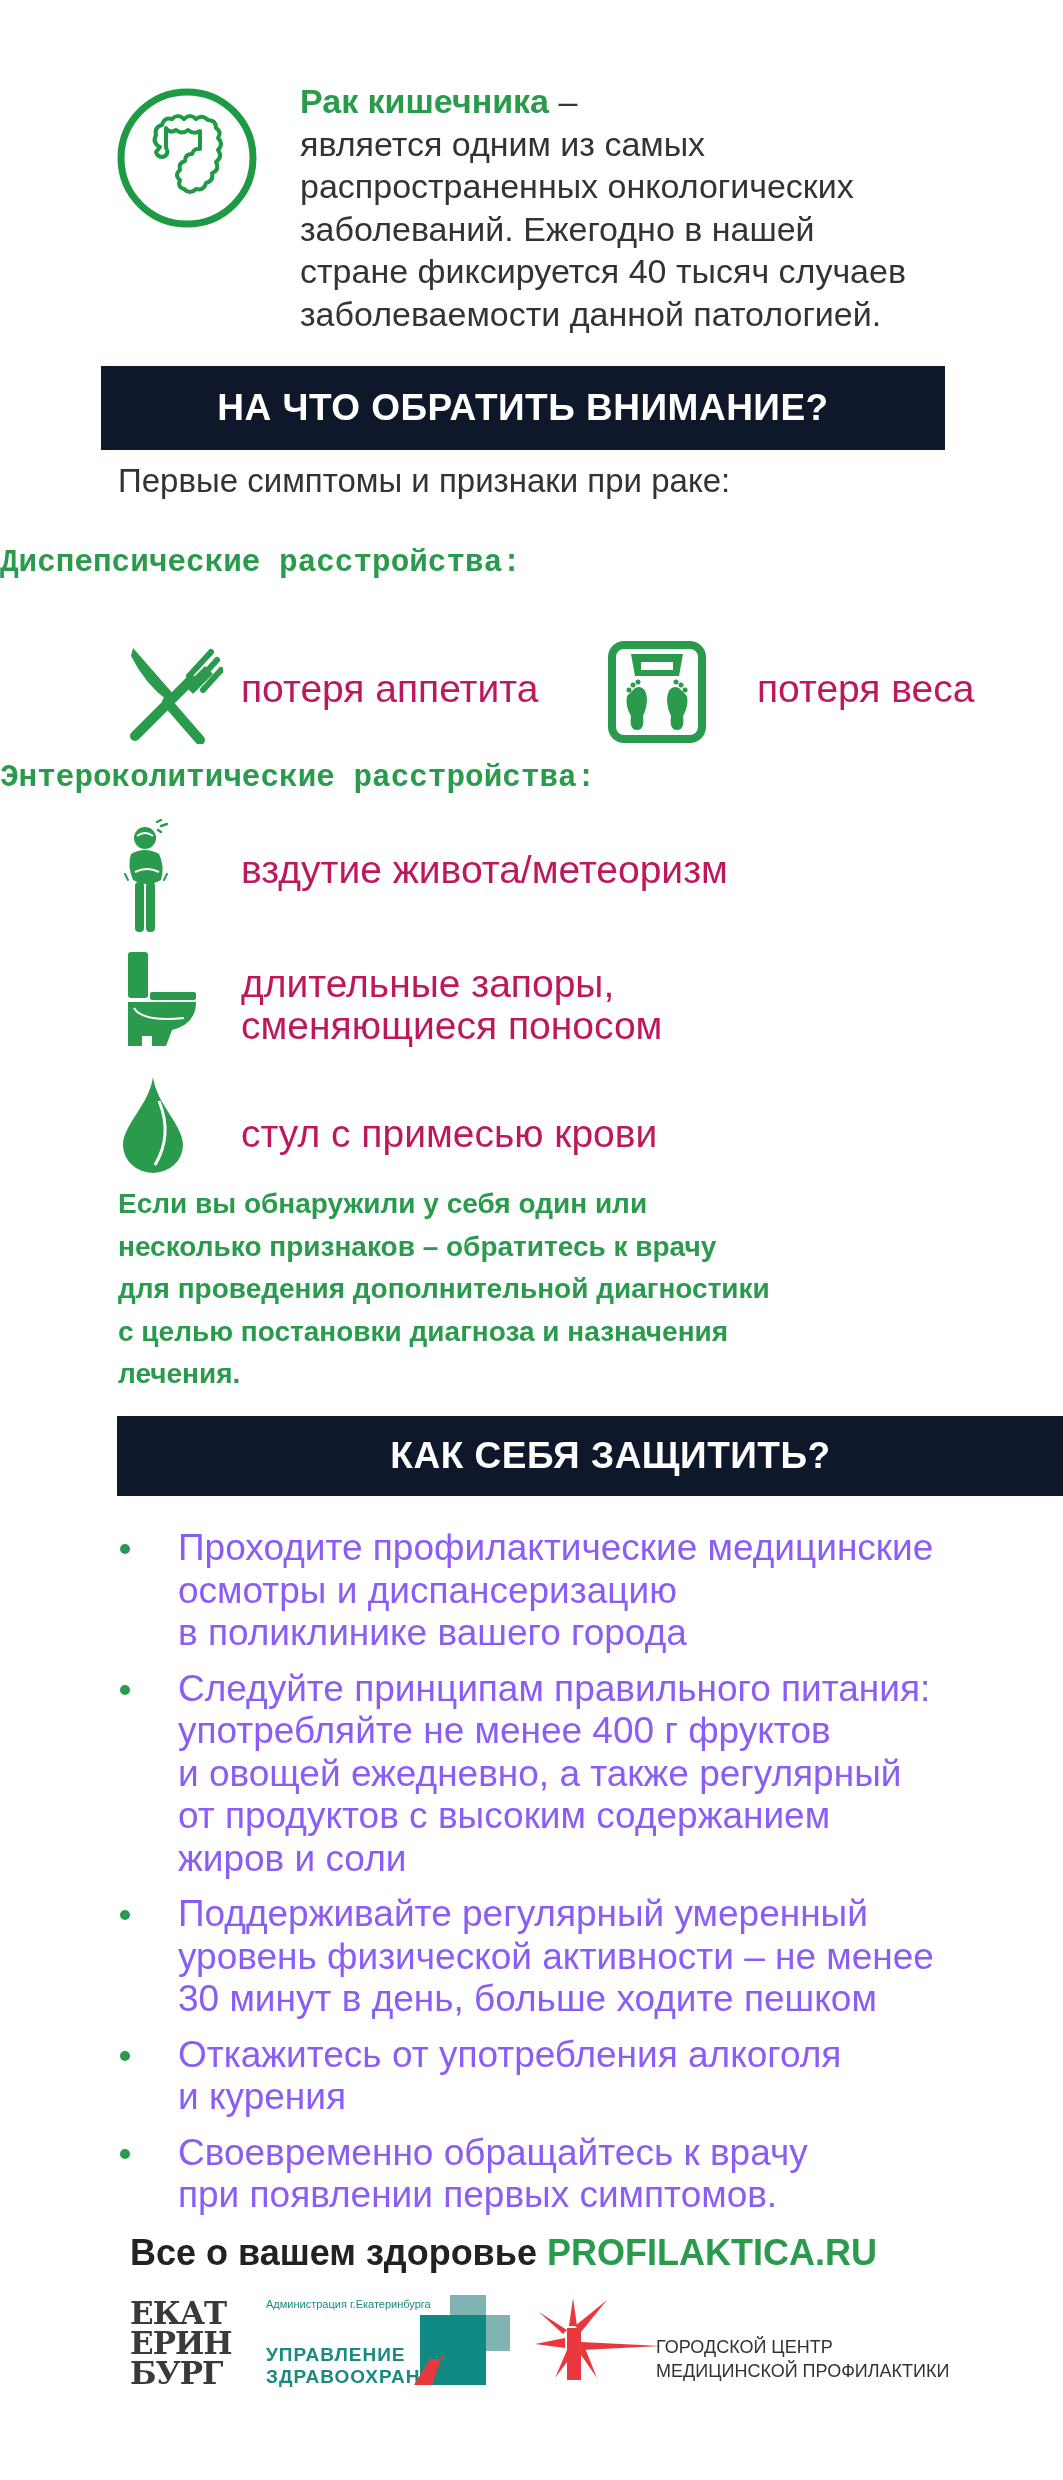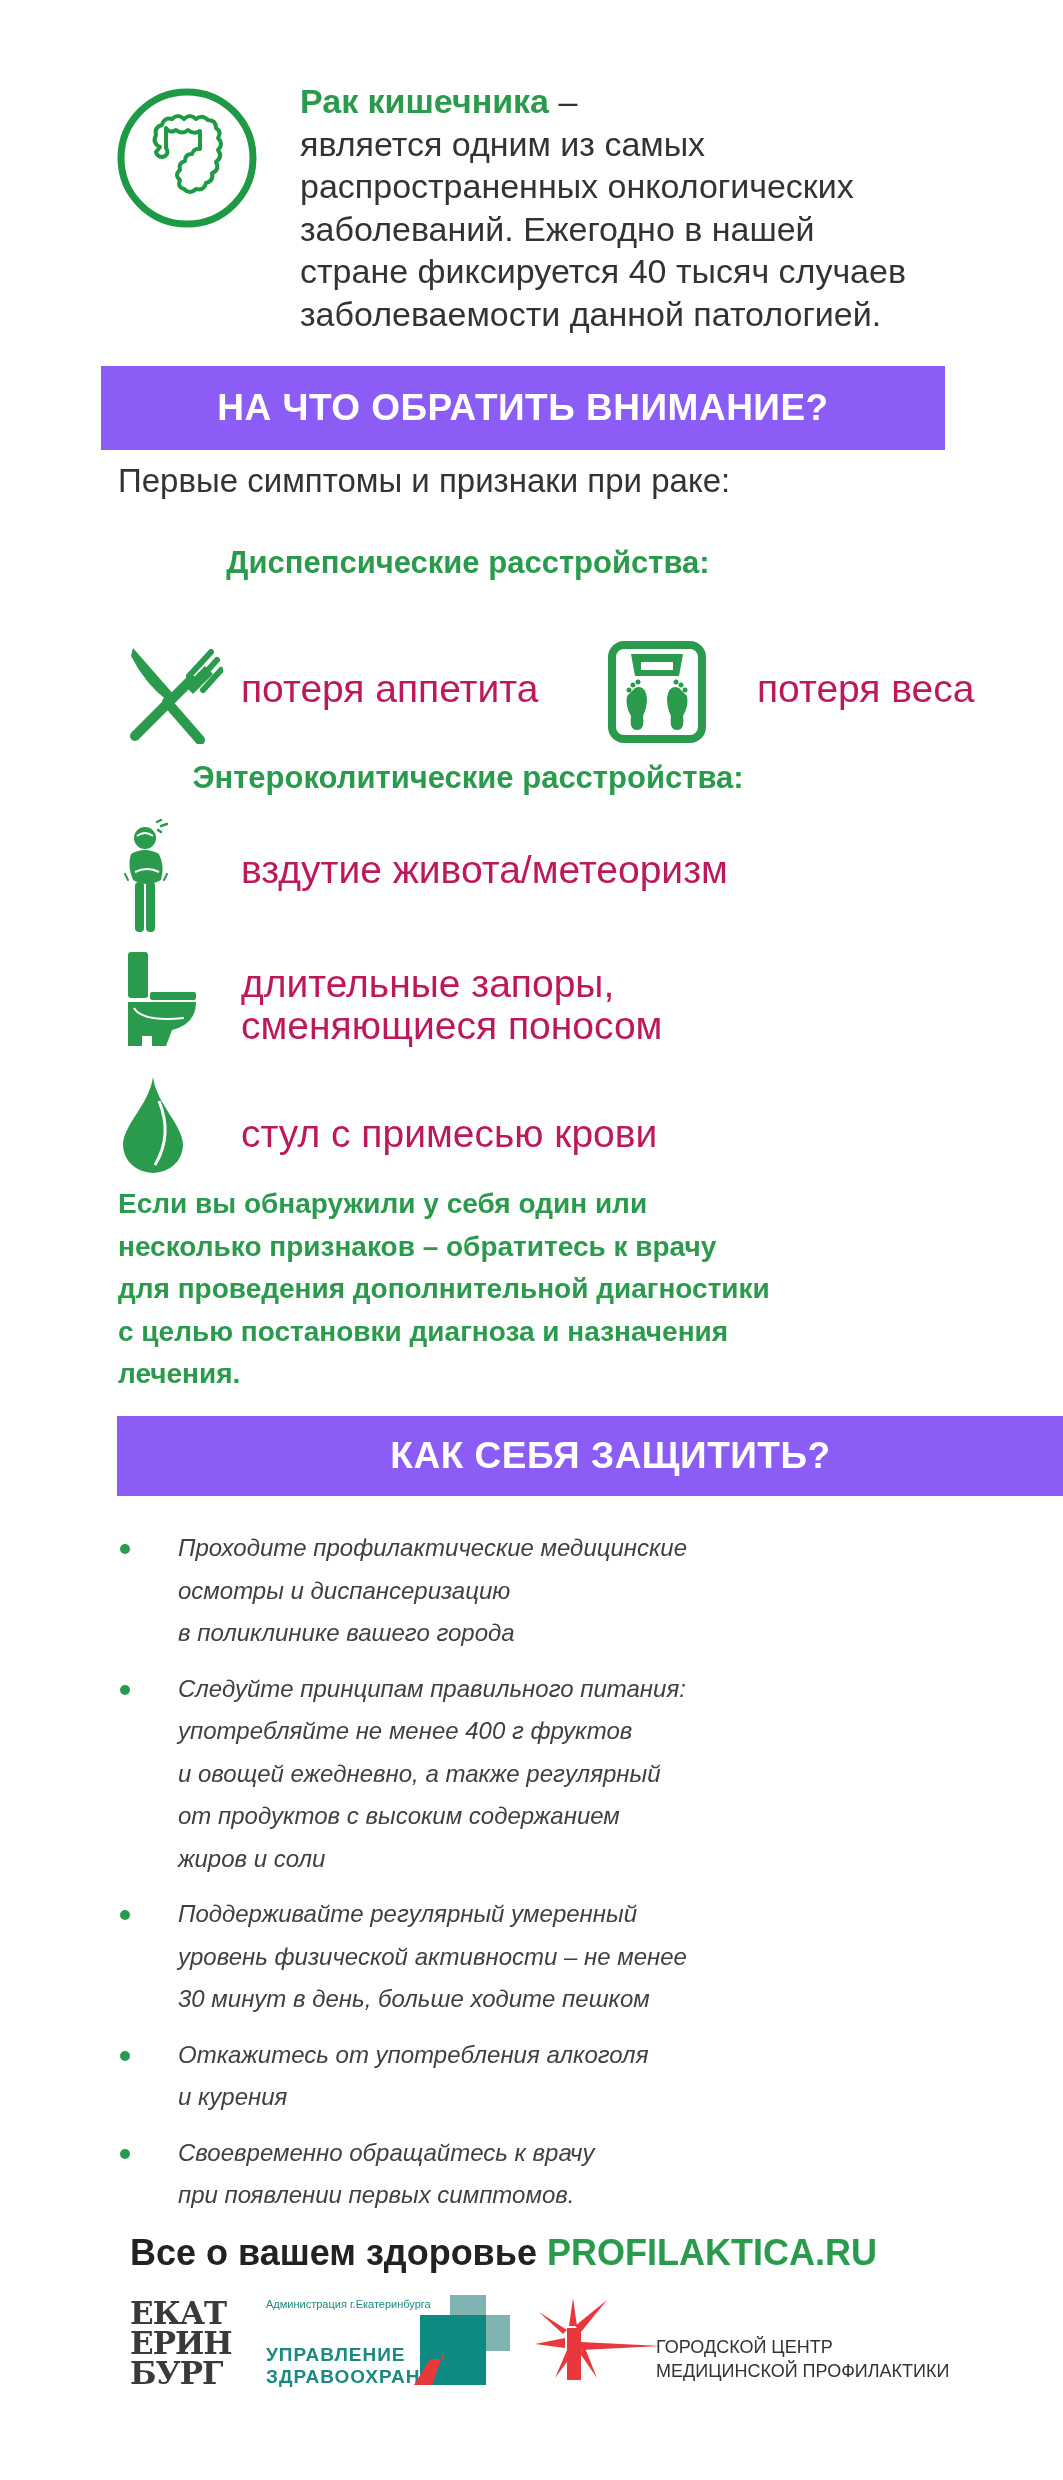--- a/index.html
+++ b/index.html
@@ -7,37 +7,37 @@
          font-family:"Liberation Sans", "DejaVu Sans", sans-serif; color:#333333; }
   .abs { position:absolute; }
 
   
   .intro-icon { left:116px; top:87px; width:142px; height:142px; }
   .intro-text { left:300px; top:80px; width:700px; font-size:34px; line-height:42.5px; color:#333; }
   .intro-title { font-weight:bold; color:#2a9a4c; display:block; }
   .intro-title .dash { color:#333; font-weight:normal; }
 
   
-  .banner { background:#8b5cf6; color:#ffffff; font-weight:bold; text-align:center;
+  .banner { background:#0f172a; color:#ffffff; font-weight:bold; text-align:center;
             display:flex; align-items:center; justify-content:center; letter-spacing:0.5px; }
   .banner1 { left:101px; top:366px; width:844px; height:84px; font-size:37px; }
   .banner2 { left:117px; top:1416px; width:987px; height:80px; font-size:37px; }
 
   .lead { left:118px; top:462px; font-size:33px; color:#333; }
-  .subhead { font-weight:bold; color:#2a9a4c; font-size:31px; text-align:center; width:936px; left:0; }
+  .subhead { font-weight:bold; color:#2a9a4c; font-size:31px; text-align:left; width:936px; left:0;font-family:Liberation Mono, monospace; }
   .sub1 { top:545px; }
   .sub2 { top:760px; }
 
   .sym-label { font-size:39px; color:#be185d; }
 
   .advice { left:118px; top:1183px; width:860px; font-size:28px; line-height:42.5px;
             font-weight:bold; color:#2a9a4c; }
 
   .tips { left:118px; top:1527px; width:860px; margin:0; padding:0; list-style:none; }
-  .tips li { position:relative; padding-left:60px; font-size:24px; line-height:42.5px; color:#404040; margin-bottom:13px;font-style:italic; }
+  .tips li { position:relative; padding-left:60px; font-size:37px; line-height:42.5px; color:#8b5cf6; margin-bottom:13px; }
   .tips li .bullet { position:absolute; left:2px; top:17px; width:10px; height:10px; border-radius:50%; background:#2a9a4e; }
 
   .footer-line { left:130px; top:2232px; font-size:36px; font-weight:900; color:#222; white-space:nowrap; }
   .footer-line .site { color:#2a9a4c; }
 
   .ekb { left:130px; top:2298px; width:100px; font-family:"DejaVu Serif", serif; font-weight:bold;
          font-size:31px; line-height:30px; color:#3a3a3a; letter-spacing:-1px; }
   .adm-small { left:266px; top:2298px; font-size:11px; color:#1a8a80; }
   .uz-text { left:266px; top:2344px; font-size:19px; line-height:22px; font-weight:bold; color:#1a8a80; letter-spacing:1px; }
   .uz-logo { left:400px; top:2295px; width:110px; height:90px; }

